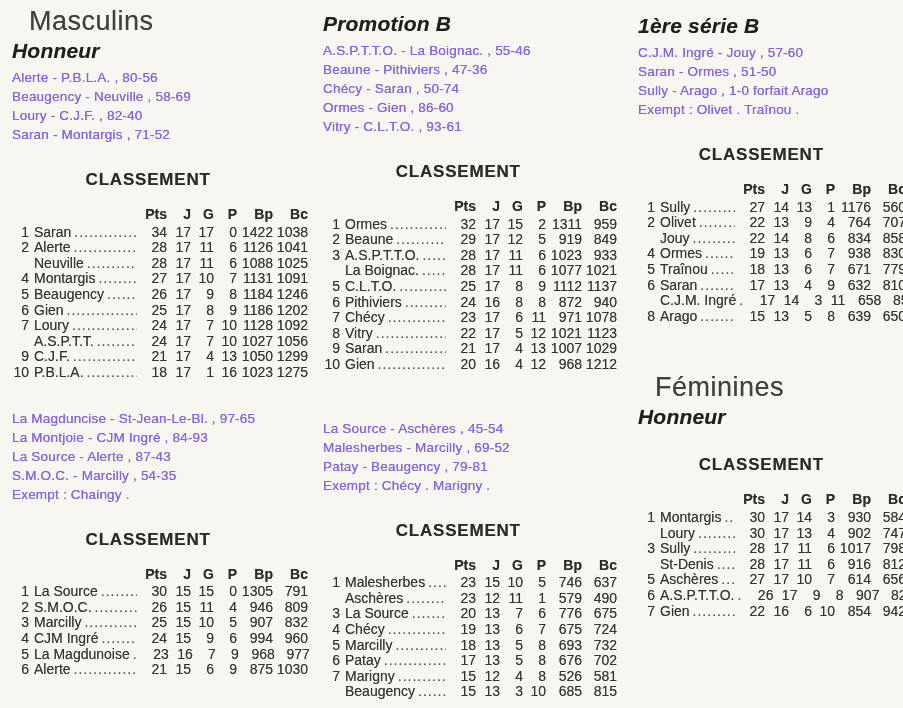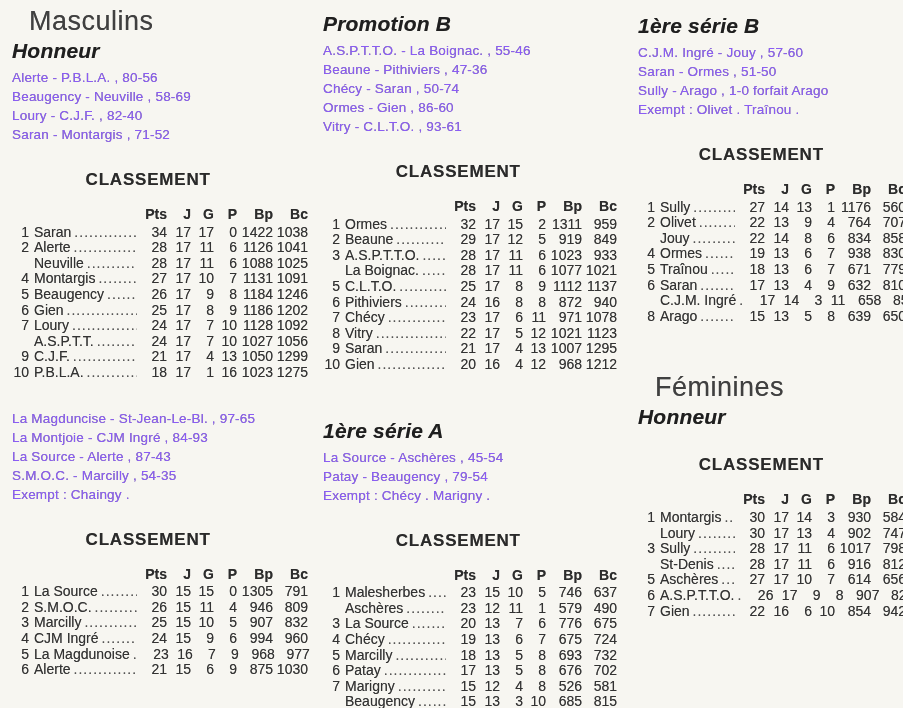--- a/index.html
+++ b/index.html
@@ -396,40 +396,40 @@
           </div>
           <div class="trow">
             <span class="cell-rank">9</span>
             <span class="cell-team">Saran</span>
             <span class="cell-leader"></span>
             <span class="num w-pts">21</span>
             <span class="num w-j">17</span>
             <span class="num w-g">4</span>
             <span class="num w-p">13</span>
             <span class="num w-bp">1007</span>
-            <span class="num w-bc">1295</span>
+            <span class="num w-bc">1029</span>
           </div>
           <div class="trow">
             <span class="cell-rank">10</span>
             <span class="cell-team">Gien</span>
             <span class="cell-leader"></span>
             <span class="num w-pts">20</span>
             <span class="num w-j">16</span>
             <span class="num w-g">4</span>
             <span class="num w-p">12</span>
             <span class="num w-bp">968</span>
             <span class="num w-bc">1212</span>
           </div>
         </div>
       </div>
       <div class="section">
-        <div class="section-title">1ère série A</div>
         <ul class="results">
           <li>La Source - Aschères , 45-54</li>
-          <li>Patay - Beaugency , 79-54</li>
+          <li>Malesherbes - Marcilly , 69-52</li>
+          <li>Patay - Beaugency , 79-81</li>
           <li>Exempt : Chécy . Marigny .</li>
         </ul>
         <div class="classement">CLASSEMENT</div>
         <div class="ctable">
           <div class="thead">
             <span class="cell-rank"></span>
             <span class="cell-team"></span>
             <span class="cell-leader"></span>
             <span class="num w-pts">Pts</span>
             <span class="num w-j">J</span>

